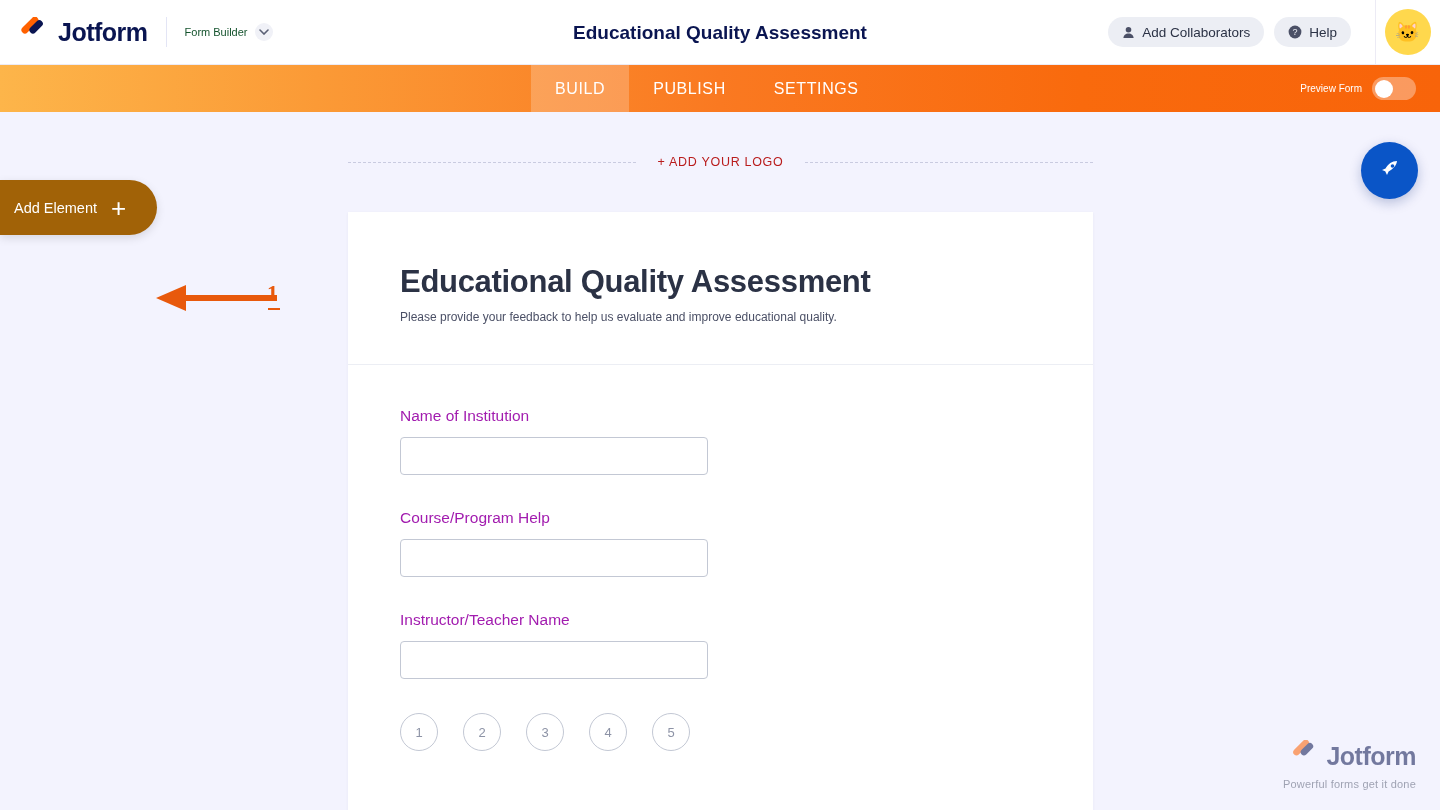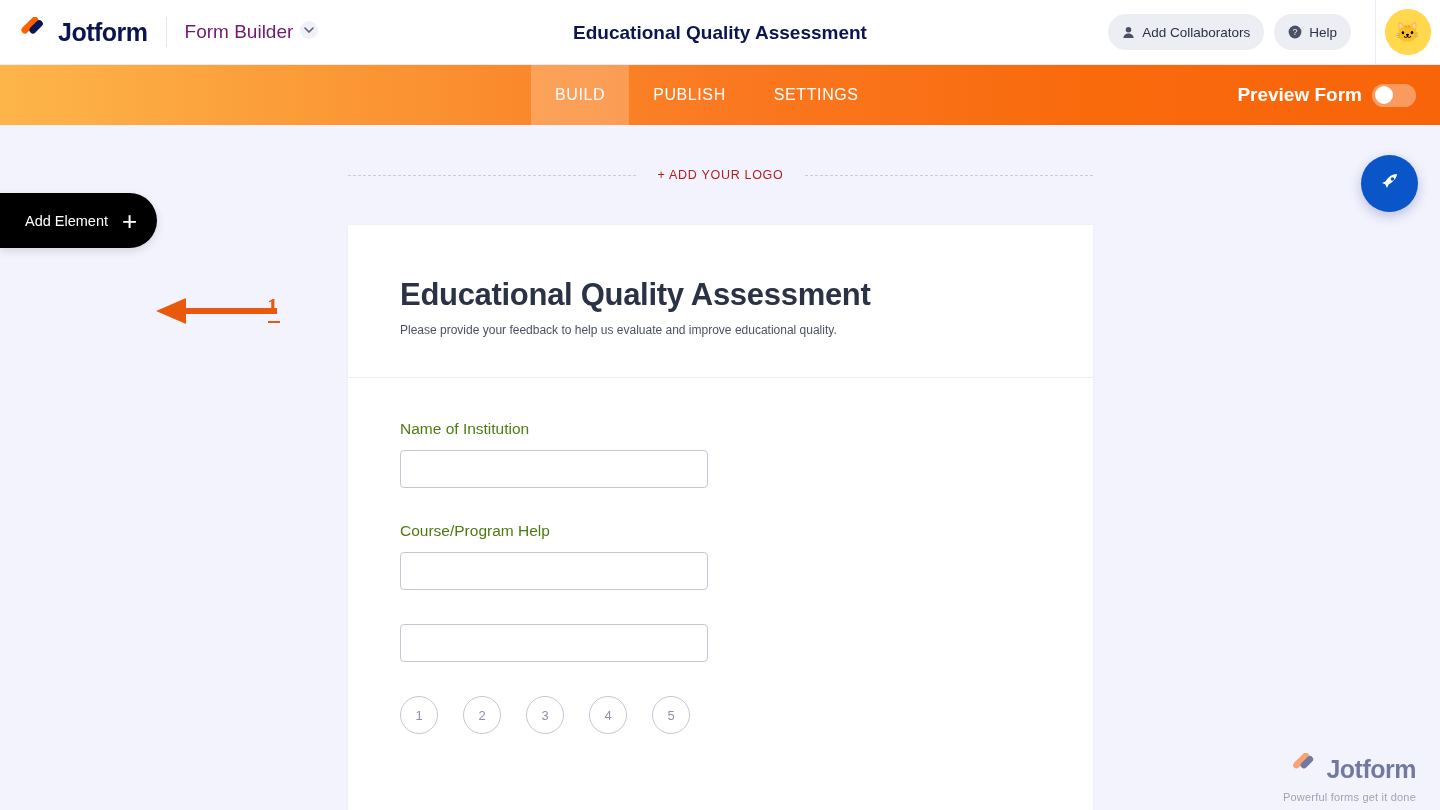--- a/index.html
+++ b/index.html
@@ -17,22 +17,22 @@
     background: #fff;
     display: flex;
     align-items: center;
     border-bottom: 1px solid #ecebf5;
   }
   .logo-wrap { display: flex; align-items: center; padding-left: 18px; gap: 10px; }
   .logo-mark { width: 30px; height: 30px; position: relative; }
   .logo-text { font-size: 25px; font-weight: bold; color: #0a1551; letter-spacing: -0.5px; }
   .header-divider { width: 1px; height: 30px; background: #e3e5f5; margin: 0 18px; }
   .form-builder-btn {
-    display: flex; align-items: flex-start; gap: 7px;
-    font-size: 19px; color: #701a75;
+    display: flex; align-items: center; gap: 7px;
+    font-size: 11px; color: #14532d;
     cursor: pointer;
   }
   .chev {
     width: 18px; height: 18px; border-radius: 50%;
     background: #f0f1f7; display: inline-flex;
     align-items: center; justify-content: center;
   }
   .chev svg { display: block; }
   .header-title {
     position: absolute; left: 0; right: 0; top: 0; height: 65px;
@@ -40,56 +40,56 @@
     font-size: 19px; font-weight: bold; color: #0a1551;
     pointer-events: none;
   }
   .header-right {
     margin-left: auto; display: flex; align-items: center; gap: 10px;
     padding-right: 0;
   }
   .pill {
     display: inline-flex; align-items: center; gap: 7px;
     background: #eceef4; color: #2b3245;
-    border-radius: 18px; height: 36px; padding: 0 14px;
+    border-radius: 18px; height: 30px; padding: 0 14px;
     font-size: 13.5px; cursor: pointer; border: none;
   }
   .pill svg { display: block; }
   .avatar-box {
     width: 65px; height: 65px;
     border-left: 1px solid #ecebf5;
     display: flex; align-items: center; justify-content: center;
     margin-left: 14px;
   }
   .avatar {
     width: 46px; height: 46px; border-radius: 50%;
     background: #ffd84d;
     position: relative; overflow: hidden;
     display: flex; align-items: center; justify-content: center;
   }
   .avatar .face { font-size: 20px; line-height: 1; }
 
   
   .navbar {
-    height: 60px;
+    height: 47px;
     background: linear-gradient(90deg, #fdb54a 0%, #fb9a36 22%, #fa7921 50%, #f96a0d 75%, #f8640a 100%);
     display: flex; align-items: stretch; position: relative;
   }
   .navtabs { display: flex; margin-left: 531px; }
   .navtab {
     color: #fff; font-size: 16px; letter-spacing: 0.6px;
     padding: 0 24px; display: flex; align-items: center;
     cursor: pointer; font-weight: 500;
   }
   .navtab.active { background: rgba(255,255,255,0.22); }
   .preview-wrap {
     margin-left: auto; display: flex; align-items: center; gap: 10px;
     padding-right: 24px;
   }
-  .preview-label { color: #fff; font-size: 19px; font-weight: bold; }
+  .preview-label { color: #fff; font-size: 10px; }
   .toggle {
     width: 44px; height: 23px; border-radius: 12px;
     background: rgba(255,255,255,0.35);
     position: relative; cursor: pointer;
   }
   .toggle .knob {
     position: absolute; top: 2.5px; left: 3px;
     width: 18px; height: 18px; border-radius: 50%;
     background: #fff;
   }
@@ -98,26 +98,25 @@
   .workspace {
     position: relative;
     height: 698px;
     background: #f3f3fe;
   }
 
   
   .add-element {
     position: absolute; left: 0; top: 68px;
     width: 157px; height: 55px;
-    background: #000000;
+    background: #a16207;
     border-radius: 0 28px 28px 0;
     display: flex; align-items: center;
     color: #fff; cursor: pointer;
     box-shadow: 0 3px 10px rgba(0,0,0,0.12);
-    padding-left: 11px;
   }
   .add-element .label { font-size: 14.5px; padding-left: 14px; }
   .add-element .plus {
     margin-left: 14px; font-size: 26px; line-height: 1; font-weight: 300;
   }
 
   
   .annotation { position: absolute; left: 152px; top: 160px; width: 140px; height: 55px; }
   .annotation .num {
     position: absolute; left: 115px; top: 8px;
@@ -152,21 +151,21 @@
     border-bottom: 1px solid #eceef4;
   }
   .form-title {
     font-size: 31px; font-weight: bold; color: #2b3245;
     letter-spacing: -0.3px; margin-bottom: 10px;
   }
   .form-sub { font-size: 12px; color: #4b5066; }
   .form-body { padding: 42px 52px 40px 52px; }
   .field { margin-bottom: 34px; }
   .field-label {
-    font-size: 15.5px; color: #4d7c0f; margin-bottom: 12px;
+    font-size: 15.5px; color: #a21caf; margin-bottom: 12px;
   }
   .field-input {
     width: 308px; height: 38px;
     border: 1px solid #c3c8d4; border-radius: 4px;
     background: #fff;
     font-family: "Liberation Sans", sans-serif;
     font-size: 14px; padding: 0 10px; color: #2b3245;
   }
   .scale-row { display: flex; gap: 25px; margin-top: 14px; }
   .scale-opt {
@@ -296,20 +295,21 @@
           <div class="field-label">Name of Institution</div>
           <input class="field-input" type="text" placeholder="" style="">
         </div>
 
         <div class="field">
           <div class="field-label">Course/Program Help</div>
           <input class="field-input" type="text" placeholder="" style="">
         </div>
 
         <div class="field">
+          <div class="field-label">Instructor/Teacher Name</div>
           <input class="field-input" type="text" placeholder="" style="">
         </div>
 
         <div class="field">
           <div class="scale-row">
             <div class="scale-opt">1</div>
             <div class="scale-opt">2</div>
             <div class="scale-opt">3</div>
             <div class="scale-opt">4</div>
             <div class="scale-opt">5</div>

